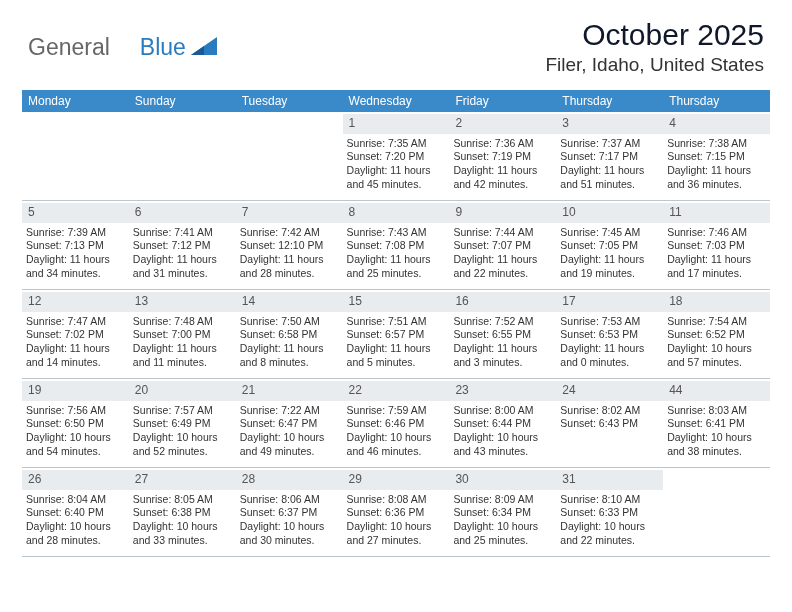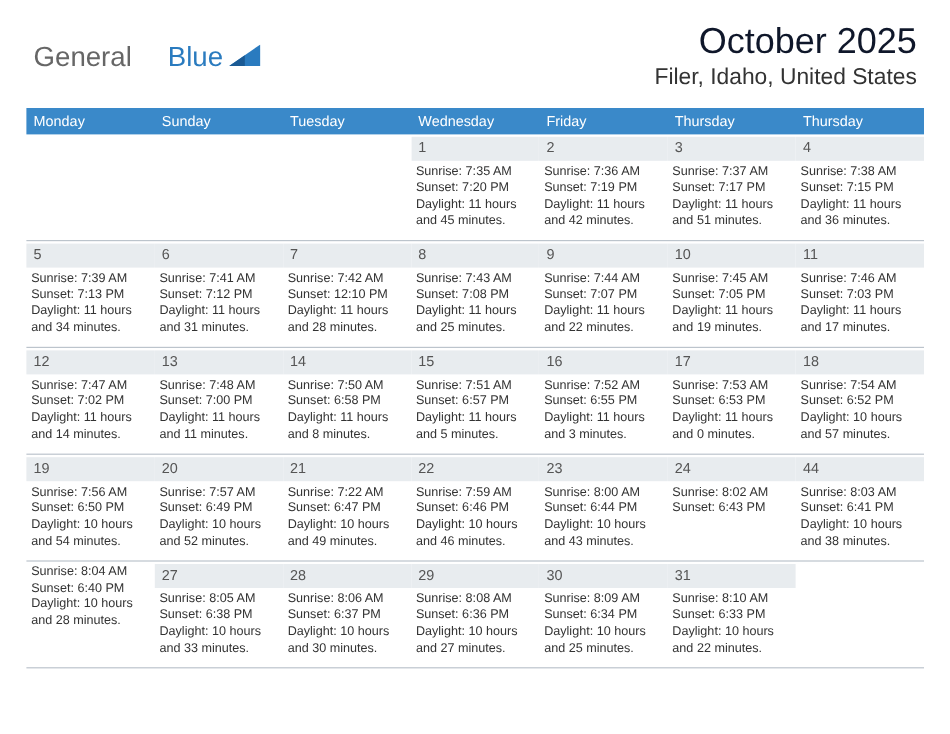--- a/index.html
+++ b/index.html
@@ -280,20 +280,21 @@
         </div>
         <div class="day-cell">
           <div class="day-num">44</div>
           <div class="day-line">Sunrise: 8:03 AM</div>
           <div class="day-line">Sunset: 6:41 PM</div>
           <div class="day-line">Daylight: 10 hours and 38 minutes.</div>
         </div>
       </div>
       <div class="week-row">
         <div class="day-cell">
+          <div class="day-num">26</div>
           <div class="day-line">Sunrise: 8:04 AM</div>
           <div class="day-line">Sunset: 6:40 PM</div>
           <div class="day-line">Daylight: 10 hours and 28 minutes.</div>
         </div>
         <div class="day-cell">
           <div class="day-num">27</div>
           <div class="day-line">Sunrise: 8:05 AM</div>
           <div class="day-line">Sunset: 6:38 PM</div>
           <div class="day-line">Daylight: 10 hours and 33 minutes.</div>
         </div>

